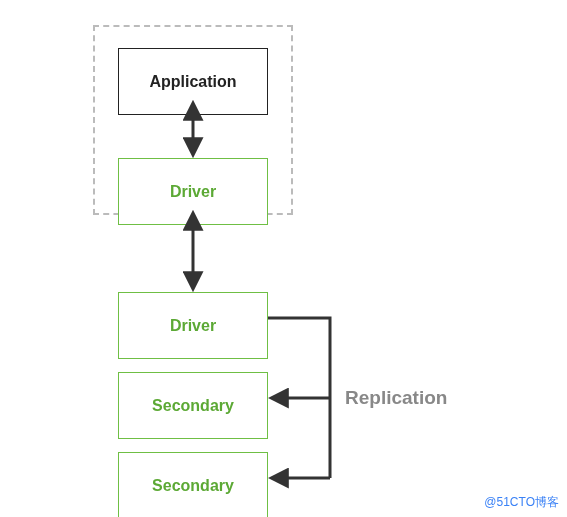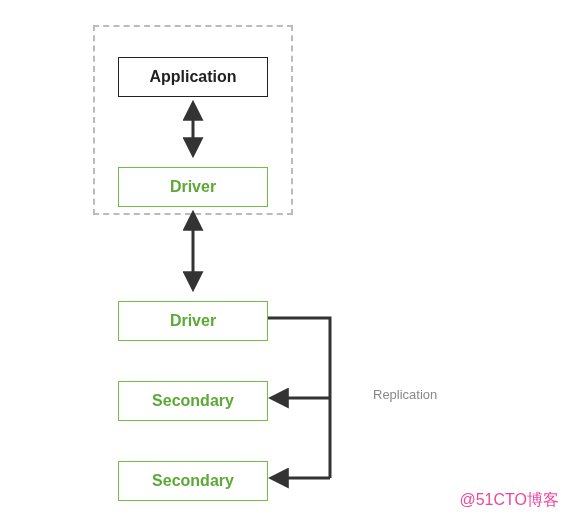--- a/index.html
+++ b/index.html
@@ -15,58 +15,56 @@
       position: absolute;
       left: 93px;
       top: 25px;
       width: 200px;
       height: 190px;
       border: 2px dashed #bbb;
     }
     .box {
       position: absolute;
       width: 150px;
-      height: 40px;
+      height: 67px;
       display: flex;
       align-items: center;
       justify-content: center;
       font-size: 16px;
       font-weight: 600;
       background: #fff;
-      margin-top: 9px;
     }
     .app-box {
       left: 118px;
       top: 48px;
       border: 1.5px solid #222;
       color: #222;
     }
     .green-box {
       border: 1.5px solid #6fbf44;
       color: #5ca935;
     }
     .driver-box { left: 118px; top: 158px; }
     .primary-box { left: 118px; top: 292px; }
     .secondary1-box { left: 118px; top: 372px; }
     .secondary2-box { left: 118px; top: 452px; }
     .replication-label {
       position: absolute;
       left: 345px;
       top: 387px;
       color: #888;
-      font-size: 13px;
-      font-weight: 400;
-      margin-left: 28px;
+      font-size: 19px;
+      font-weight: 700;
     }
     .watermark {
       position: absolute;
       right: 8px;
       bottom: 6px;
-      color: #ec4899;
-      font-size: 16px;
+      color: #3b82f6;
+      font-size: 12px;
     }
     svg.arrows {
       position: absolute;
       left: 0; top: 0;
       width: 567px; height: 517px;
       pointer-events: none;
     }
   </style>
 </head>
 <body>

